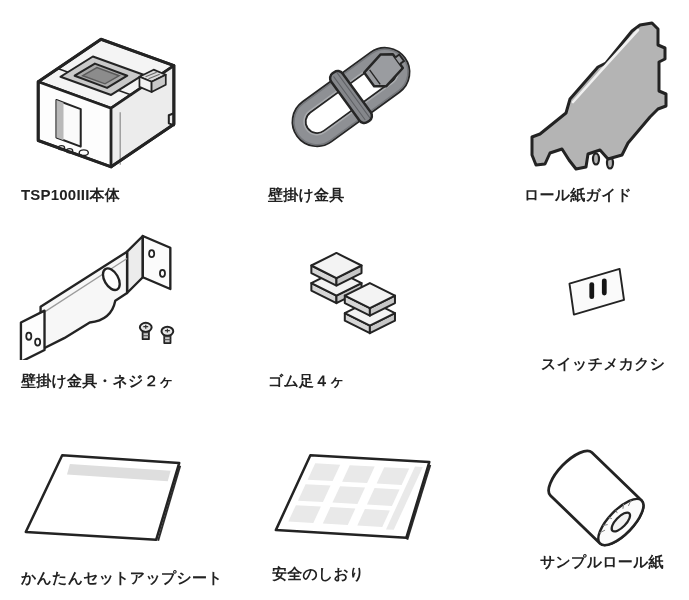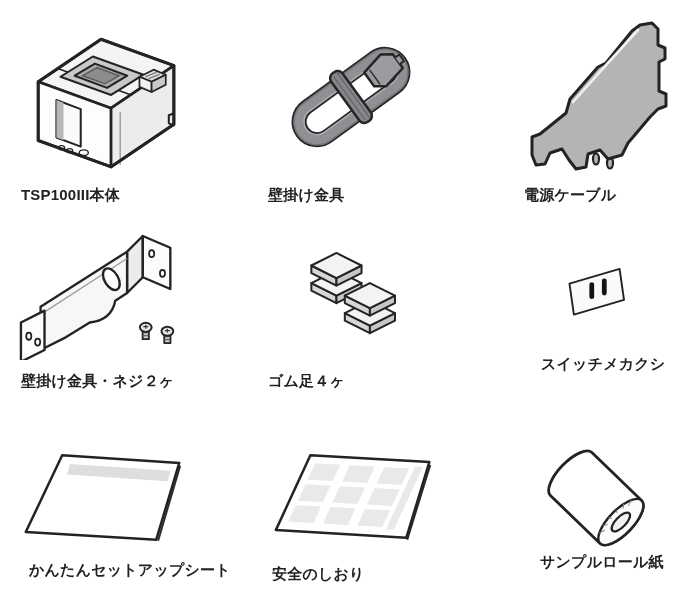--- a/index.html
+++ b/index.html
@@ -92,21 +92,21 @@
         <ellipse cx="84" cy="142" rx="3" ry="5.5" fill="#b4b4b4" class="ol" stroke-width="2.2"></ellipse>
         <path d="M128,8 L140,6 L146,12 L146,28 L153,31 L153,42 L147,45
                  L147,74 L154,77 L154,89 L146,92 L138,100
                  L116,126 L110,138 L96,142 L88,133
                  L76,137 L74,150 L64,152 L57,143
                  L50,132 L38,136 L33,147 L24,148 L20,138
                  L20,120 L28,117 L54,96 L58,82 L86,50 L94,46 L120,14 Z" fill="#b4b4b4" class="ol" stroke-width="3"></path>
         <path d="M126,13 L95,47 L61,85" fill="none" stroke="#f0f0f0" stroke-width="2.6" stroke-linecap="round"></path>
       </svg>
     </div>
-    <figcaption class="label">電源ケーブル</figcaption>
+    <figcaption class="label">ロール紙ガイド</figcaption>
   </figure>
 
   <figure class="cell r2" style="margin:0">
     <div class="art shift-l">
       <svg width="172" height="138" viewBox="0 0 175 140">
         <path d="M112,30 L128,14 L128,56 L112,72 Z" fill="#ececec" class="ol" stroke-width="2.4"></path>
         <path d="M128,14 L156,26 L156,68 L128,56 Z" fill="#fbfbfb" class="ol" stroke-width="2.4"></path>
         <ellipse cx="137" cy="32" rx="2.6" ry="3.6" fill="#fff" class="ol" stroke-width="1.8"></ellipse>
         <ellipse cx="148" cy="52" rx="2.6" ry="3.6" fill="#fff" class="ol" stroke-width="1.8"></ellipse>
         <path d="M24,86 L112,30 L112,72 L100,80 Q96,100 74,102 L48,118 L24,130 Z" fill="#f7f7f7" class="ol" stroke-width="2.4"></path>
@@ -161,21 +161,21 @@
     <div class="art">
       <svg width="68" height="56" viewBox="0 0 92 76">
         <path d="M10,28 L78,8 L84,50 L16,70 Z" fill="#fafafa" class="ol" stroke-width="2.6"></path>
         <rect x="37" y="26" width="6.5" height="23" rx="3.2" fill="#141414"></rect>
         <rect x="54" y="21" width="6.5" height="23" rx="3.2" fill="#141414"></rect>
       </svg>
     </div>
     <figcaption class="label">スイッチメカクシ</figcaption>
   </figure>
 
-  <figure class="cell r3" style="margin:8px">
+  <figure class="cell r3" style="margin:0">
     <div class="art shift-l">
       <svg width="165" height="97" viewBox="0 0 172 100">
         <path d="M167,17 L144,95" stroke="#2b2b2b" stroke-width="2" fill="none"></path>
         <path d="M44,6 L166,14 L142,94 L6,86 Z" fill="#ffffff" class="ol" stroke-width="2.6"></path>
         <path d="M52,15 L157,22 L154,33 L49,26 Z" fill="#dedede"></path>
       </svg>
     </div>
     <figcaption class="label">かんたんセットアップシート</figcaption>
   </figure>
 

